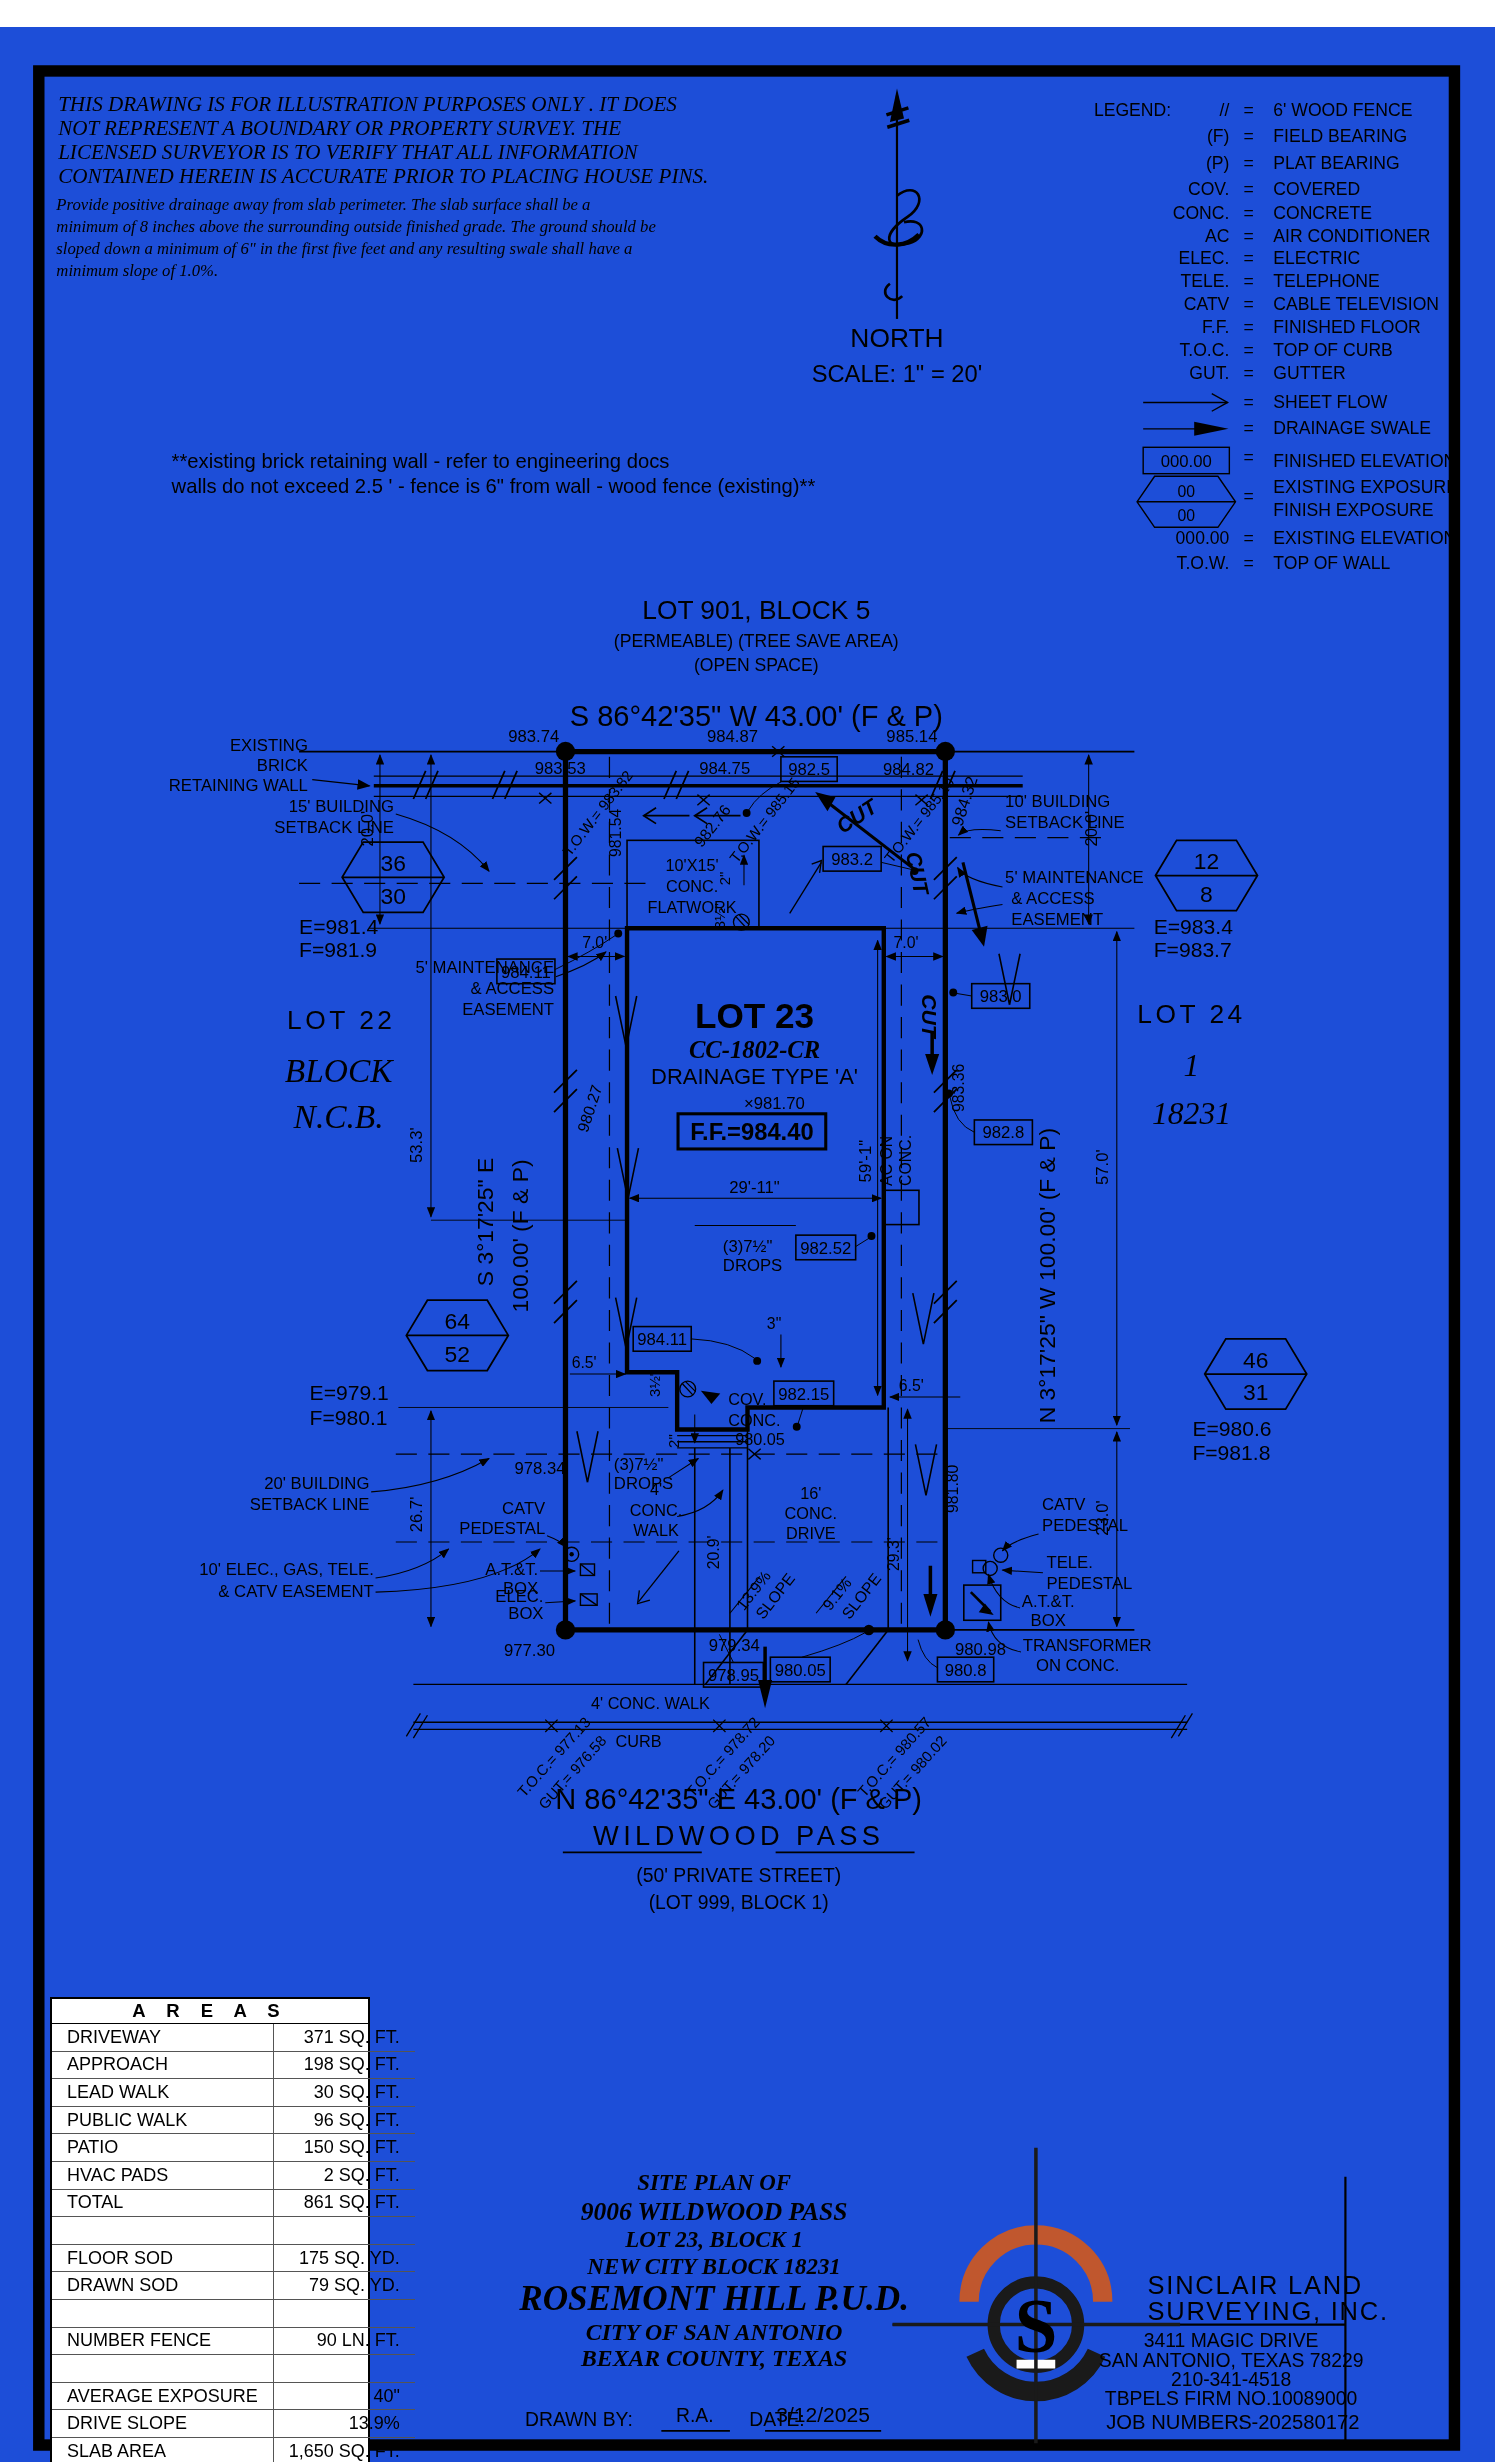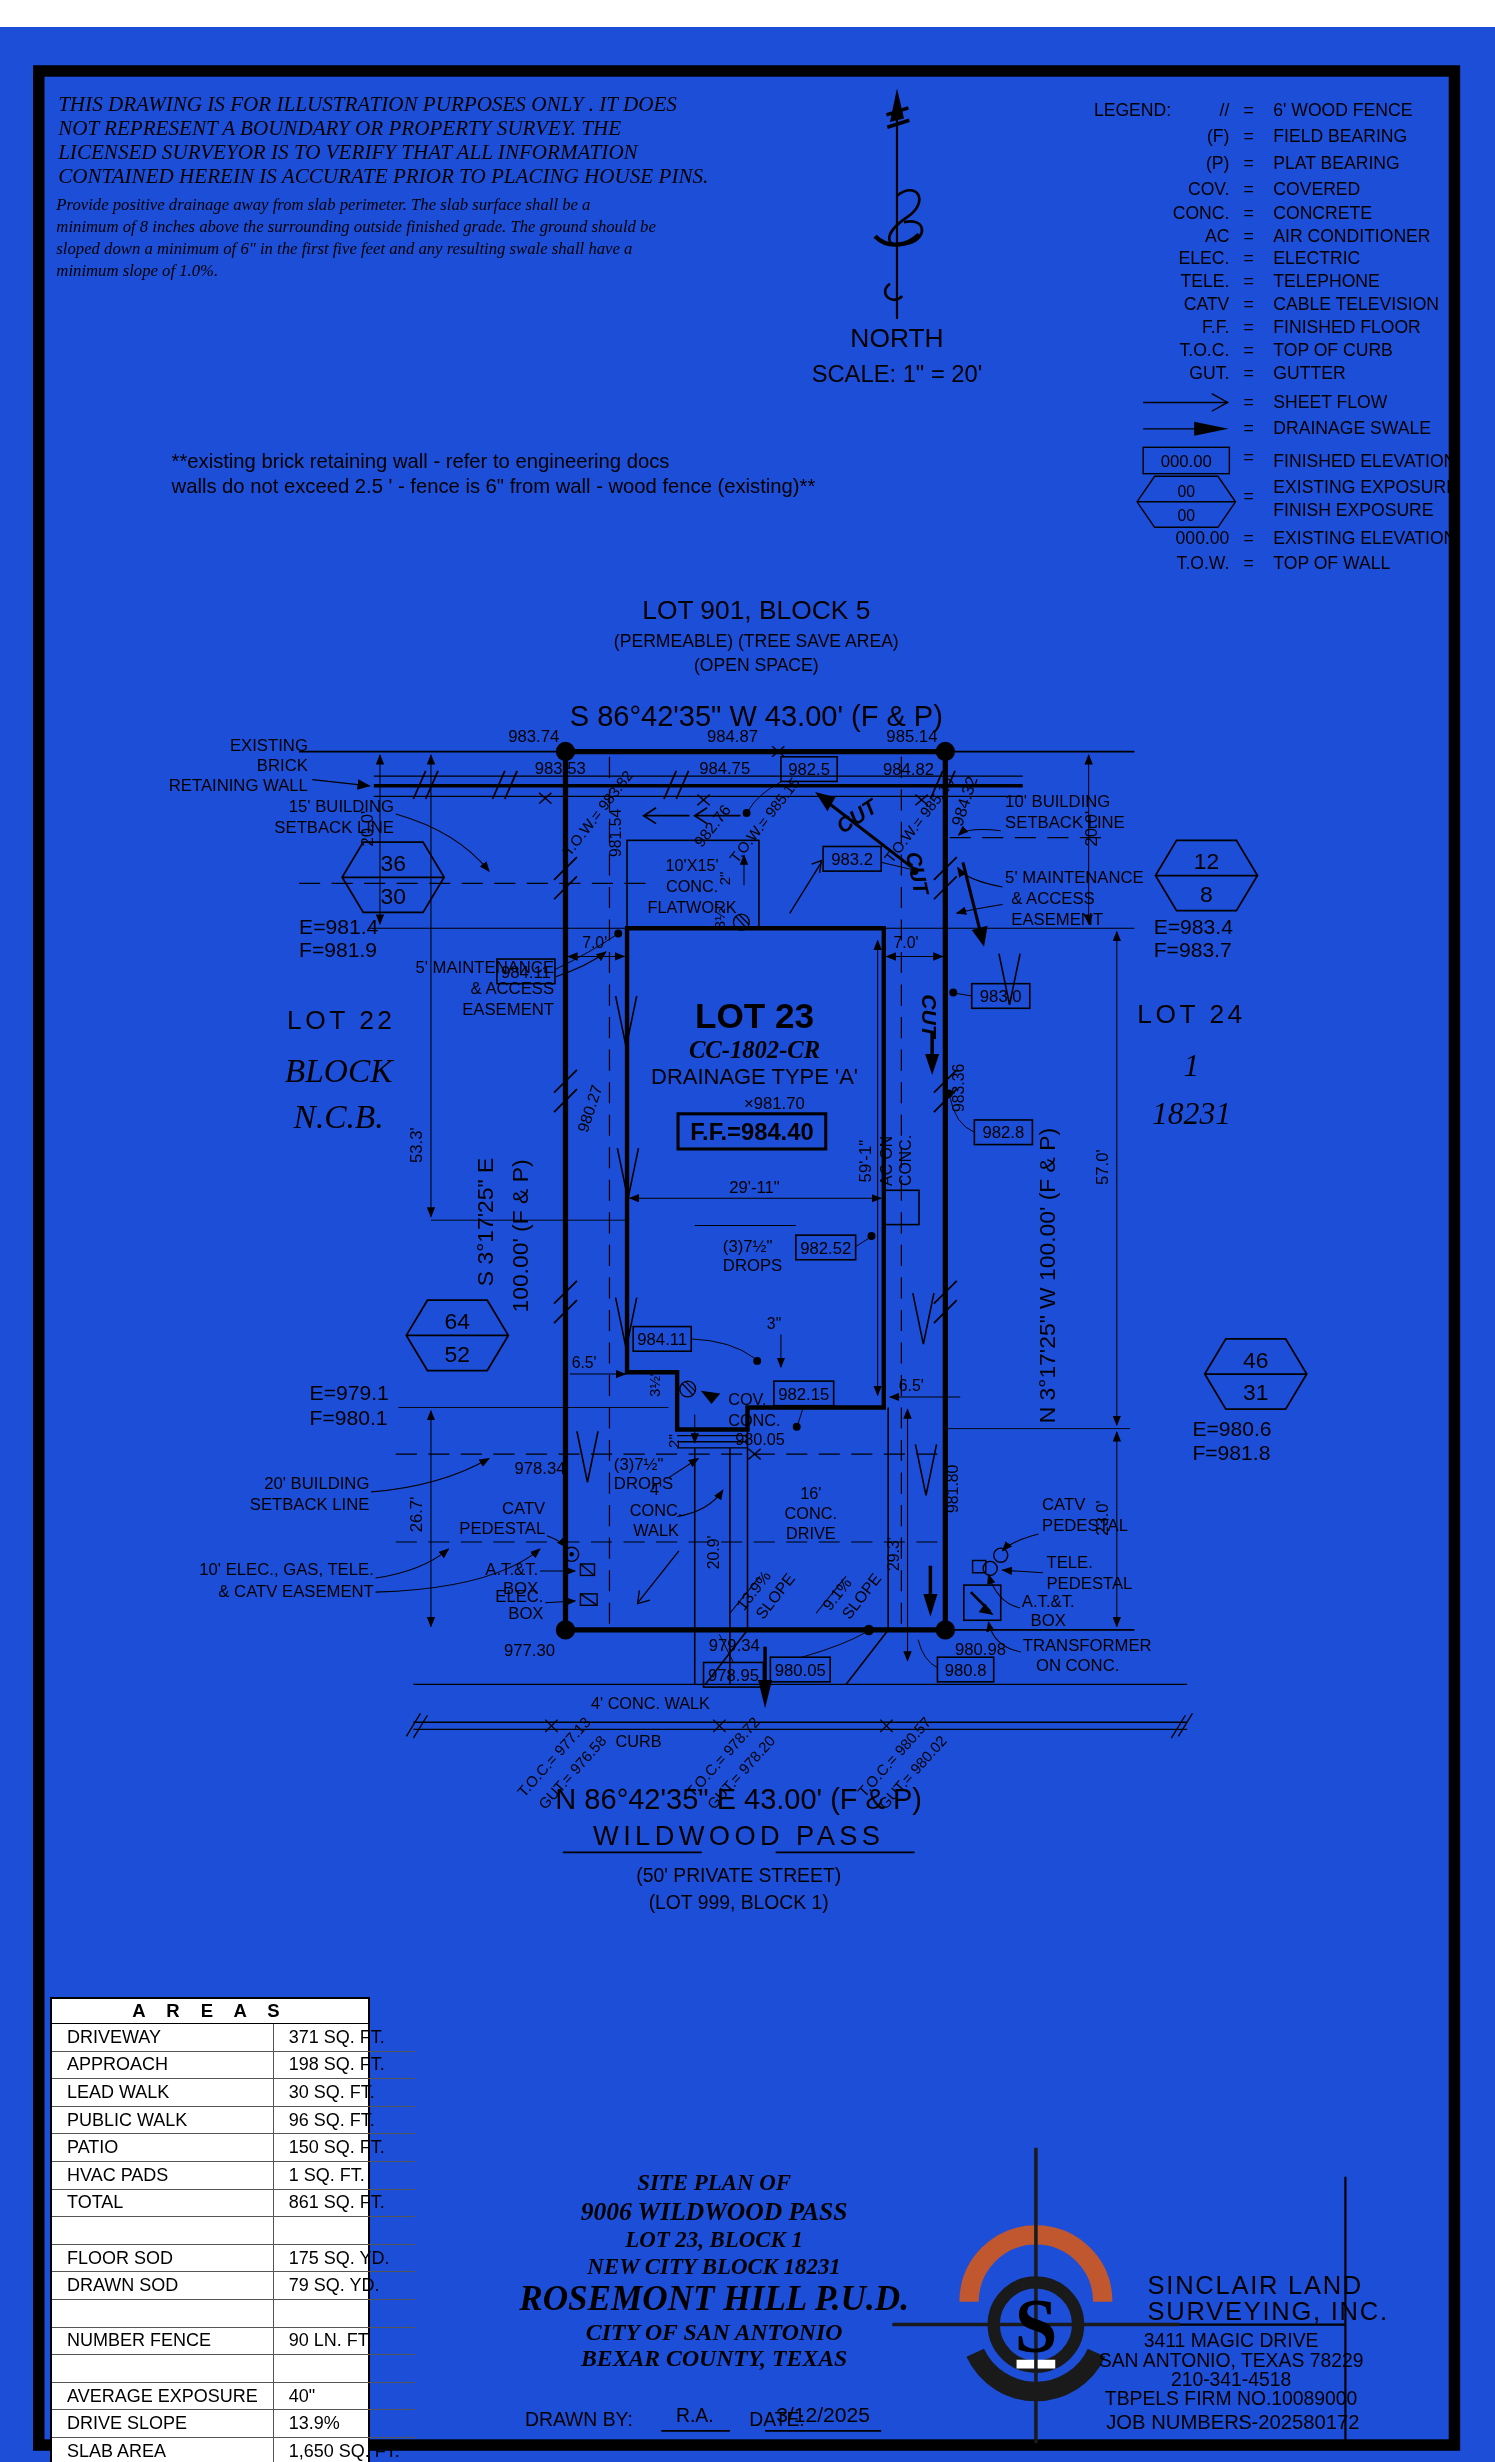--- a/index.html
+++ b/index.html
@@ -14,21 +14,21 @@
   .end{text-anchor:end;}
   
   #areas{position:absolute;left:50px;top:1970px;width:320px;border:2.2px solid #000;
          background:#fff;box-sizing:border-box;}
   #areas .ttl{height:24px;border-bottom:1.8px solid #000;text-align:center;
          font-size:18.5px;font-weight:bold;letter-spacing:8px;line-height:24px;}
   #areas table{border-collapse:collapse;width:100%;}
   #areas td{border-bottom:1.4px solid #555;font-size:18px;height:26.6px;padding:0 15px;
          white-space:nowrap;}
   #areas td.lab{width:195px;border-right:1.4px solid #555;}
-  #areas td.val{text-align:left;}
+  #areas td.val{text-align:right;}
   #areas tr:last-child td{border-bottom:none;}
 </style>
 </head>
 <body>
 
 <div id="sheet">
 <svg width="1495" height="2462" viewBox="0 0 1700 2800">
   <defs>
     <marker id="m" viewBox="0 0 10 8" refX="9" refY="4" markerWidth="10" markerHeight="8" orient="auto-start-reverse">
       <path d="M0,0 L10,4 L0,8 z" fill="#000"></path>
@@ -598,21 +598,21 @@
       <td class="val">96 SQ. FT.</td>
     </tr>
 
     <tr>
       <td class="lab">PATIO</td>
       <td class="val">150 SQ. FT.</td>
     </tr>
 
     <tr>
       <td class="lab">HVAC PADS</td>
-      <td class="val">1 SQ. FT.</td>
+      <td class="val">2 SQ. FT.</td>
     </tr>
 
     <tr>
       <td class="lab">TOTAL</td>
       <td class="val">861 SQ. FT.</td>
     </tr>
 
     <tr>
       <td class="lab"></td>
       <td class="val"></td>

